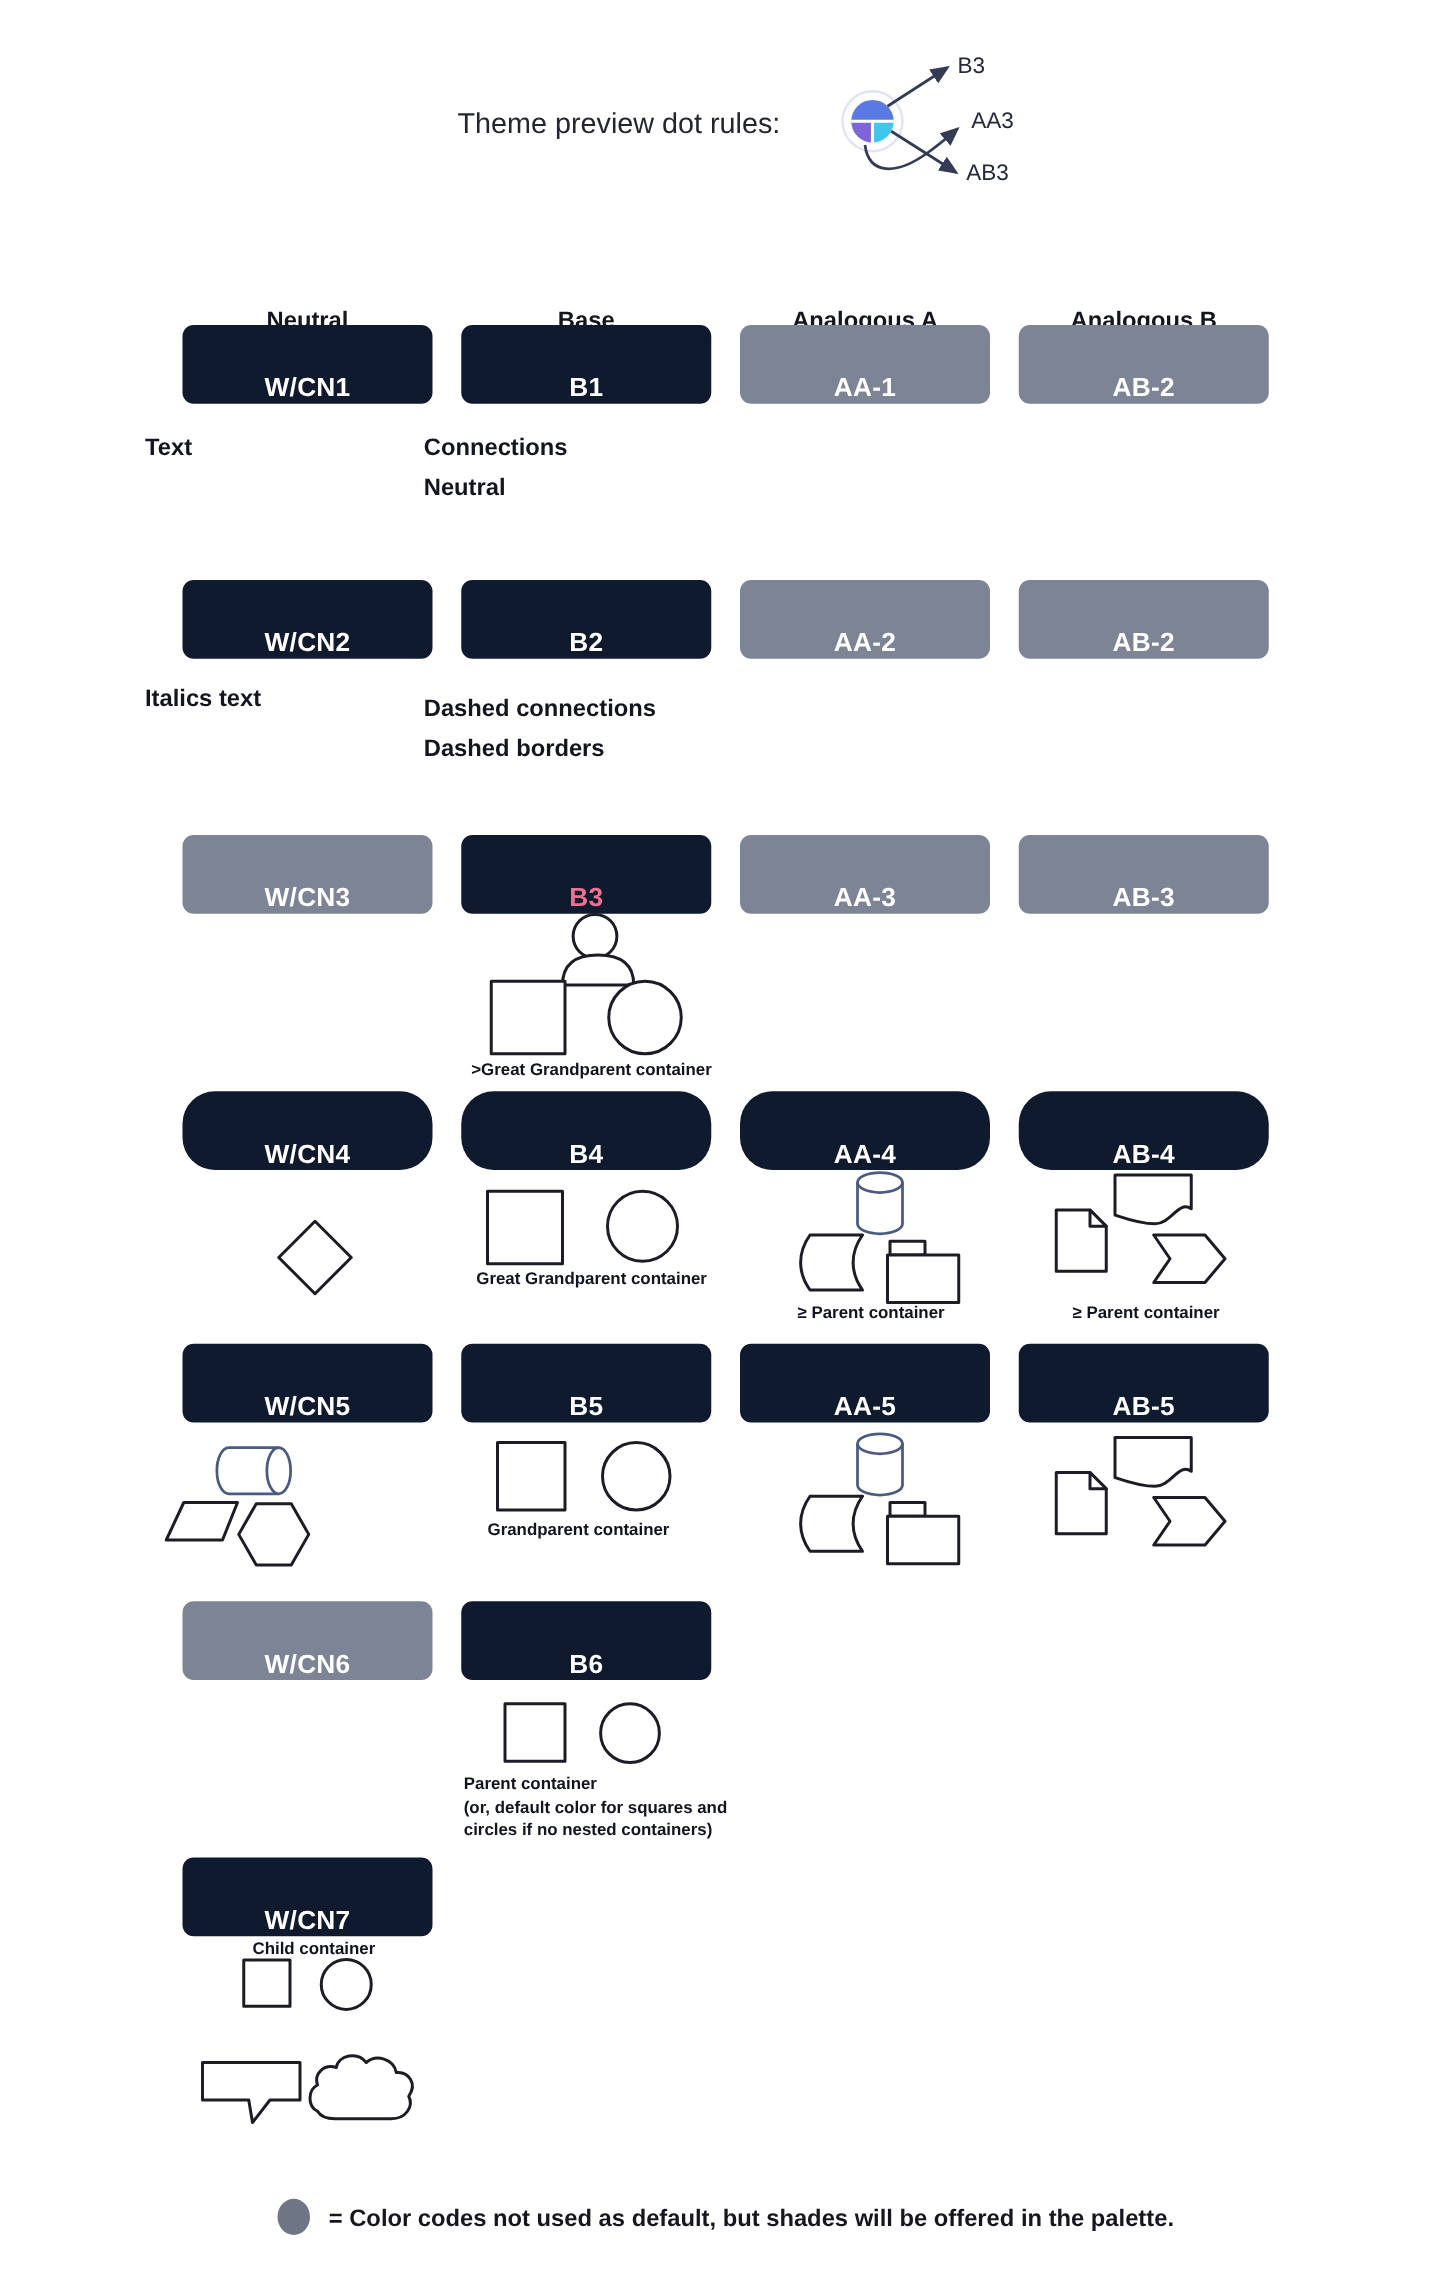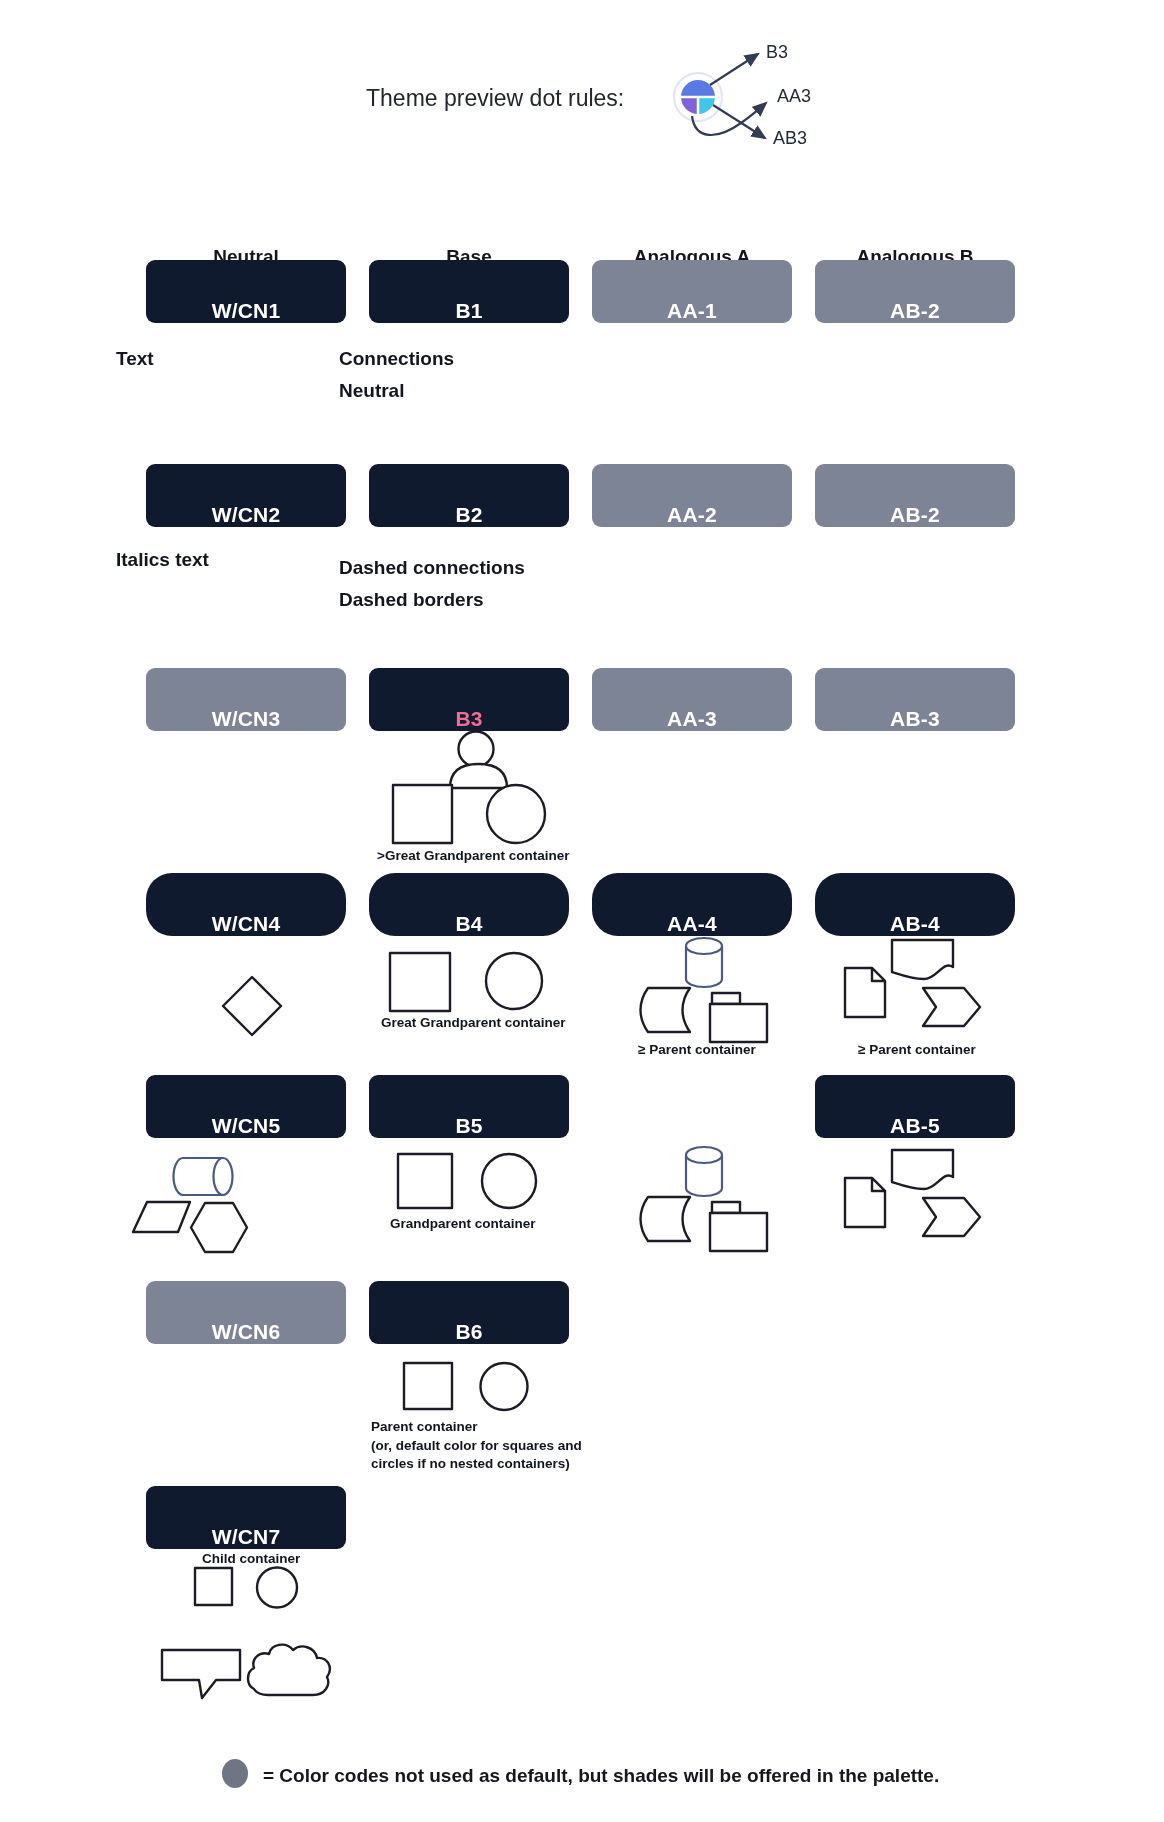--- a/index.html
+++ b/index.html
@@ -224,20 +224,23 @@
     <polygon class="blk" points="83,50 124,50 140,69 124,88 83,88 96,69"></polygon>
   </svg>
   <div class="smallcap" style="left:858px; top:1041px;">≥ Parent container</div>
 
   <div class="bar navy col1 r5">
       <span>W/CN5</span>
     </div>
   <div class="bar navy col2 r5">
       <span>B5</span>
     </div>
+  <div class="bar navy col3 r5">
+      <span>AA-5</span>
+    </div>
   <div class="bar navy col4 r5">
       <span>AB-5</span>
     </div>
 
   <svg class="shape-svg" style="left:125px; top:1150px;" width="135" height="110" viewBox="0 0 135 110">
     <path class="blu" d="M 98,8 L 58,8 A 9.5 18.5 0 0 0 58,45 L 98,45"></path>
     <ellipse class="blu" cx="98" cy="26.5" rx="9.5" ry="18.5"></ellipse>
     <polygon class="blk" points="22,52 65,52 53,82 8,82"></polygon>
     <polygon class="blk" points="80,53 108,53 122,77.5 108,102 80,102 66,77.5"></polygon>
   </svg>

